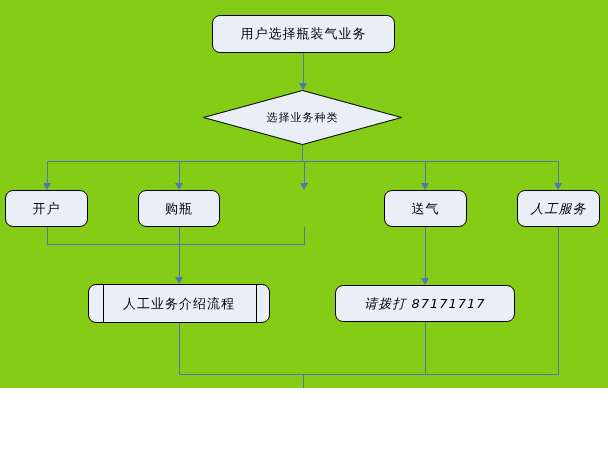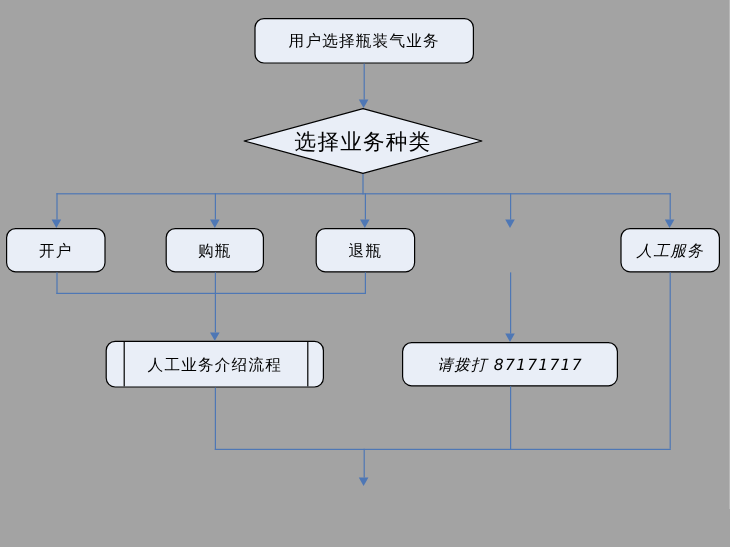--- a/index.html
+++ b/index.html
@@ -9,22 +9,22 @@
     --text:#000000;
   }
   html,body{margin:0;padding:0;}
   body{
     font-family:"DejaVu Sans", sans-serif;
     background:#ffffff;
   }
   .canvas{
     position:relative;
     width:608px;
-    height:456px;
-    background:#a3a3a3;
+    height:388px;
+    background:#84cc16;
     overflow:hidden;
   }
   .node{
     position:absolute;
     box-sizing:border-box;
     background:var(--fill);
     border:1px solid var(--stroke);
     border-radius:8px;
     display:flex;
     align-items:center;
@@ -41,21 +41,21 @@
     bottom:0;
     width:1px;
     background:var(--stroke);
   }
   .diamond-wrap{ position:absolute; }
   .diamond-label{
     position:absolute;
     display:flex;
     align-items:center;
     justify-content:center;
-    font-size:18px;
+    font-size:11px;
     color:var(--text);
     letter-spacing:1px;
     white-space:nowrap;
   }
   .line{ position:absolute; background:var(--conn); }
   .v{ width:1px; }
   .h{ height:1px; }
   .arrow-down{
     position:absolute;
     width:0;height:0;
@@ -75,22 +75,22 @@
     <svg width="199" height="55" viewBox="0 0 199 55">
       <polygon points="99.5,0.5 198.5,27.5 99.5,54.5 0.5,27.5" fill="#E9EEF7" stroke="#000000" stroke-width="1"></polygon>
     </svg>
     <div class="diamond-label" style="left:0;top:0;width:199px;height:55px;">选择业务种类</div>
   </div>
 
   <div class="node" style="left:138px;top:190px;width:82px;height:37px;">购瓶</div>
 
   <div class="node" style="left:5px;top:190px;width:83px;height:37px;">开户</div>
 
-  <div class="node" style="left:263px;top:190px;width:83px;height:37px;">退瓶</div>
 
+  <div class="node" style="left:384px;top:190px;width:83px;height:37px;">送气</div>
 
   <div class="node" style="left:517px;top:190px;width:83px;height:37px;font-style:italic;">人工服务</div>
 
   <div class="node" style="left:88px;top:284px;width:182px;height:39px;text-align:right;">
     <div class="pp-bar" style="left:14px;"></div>
     <div class="pp-bar" style="right:12px;"></div>
     <span>人工业务介绍流程</span>
   </div>
 
   <div class="node" style="left:335px;top:285px;width:180px;height:37px;font-style:italic;">请拨打 87171717</div>

